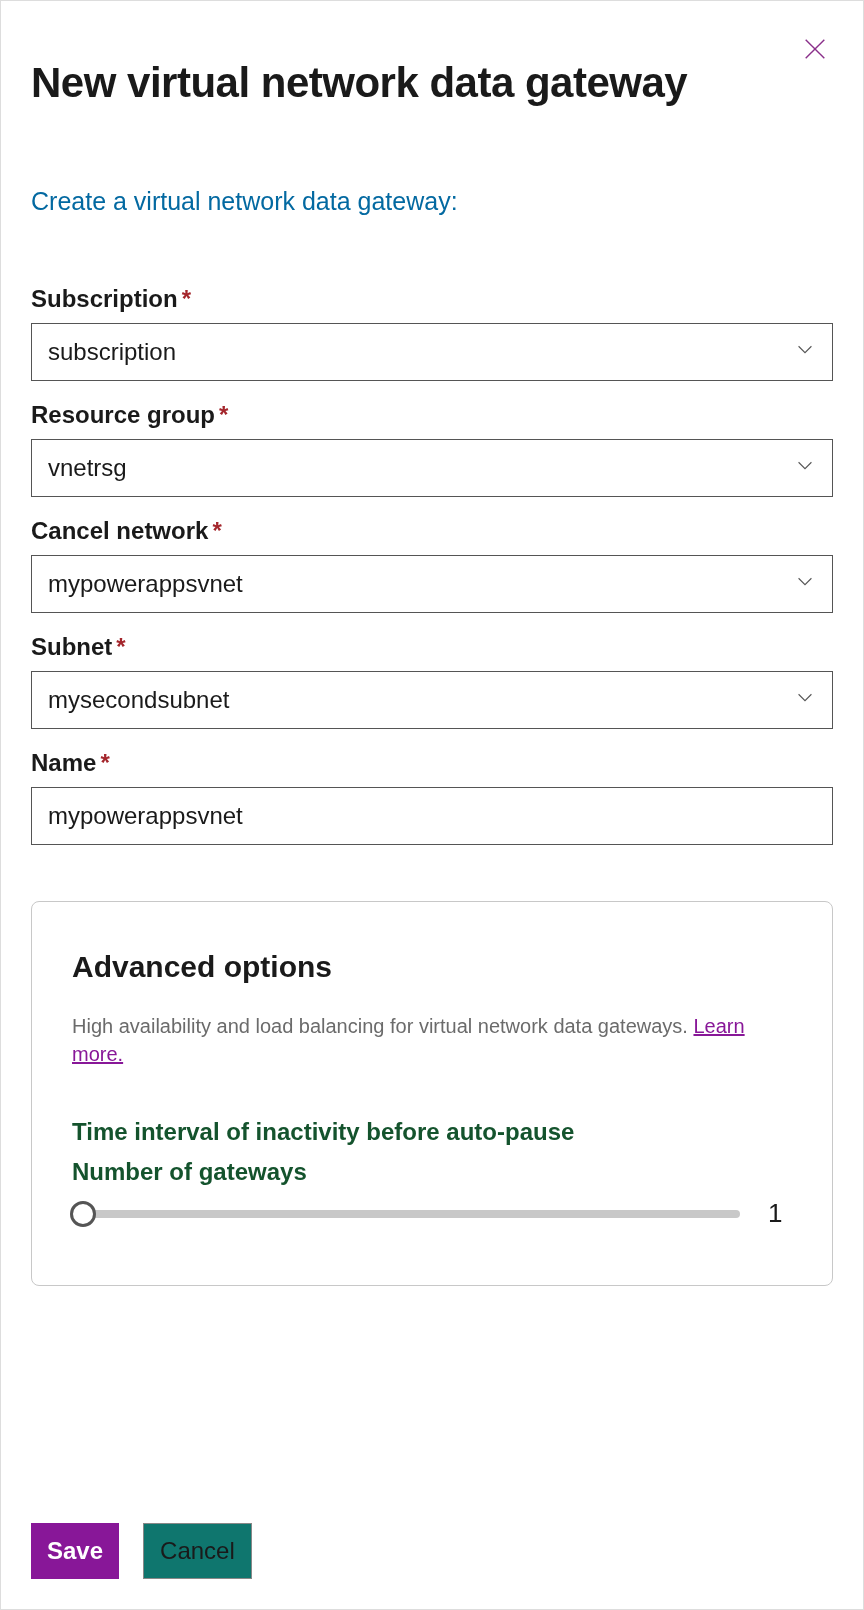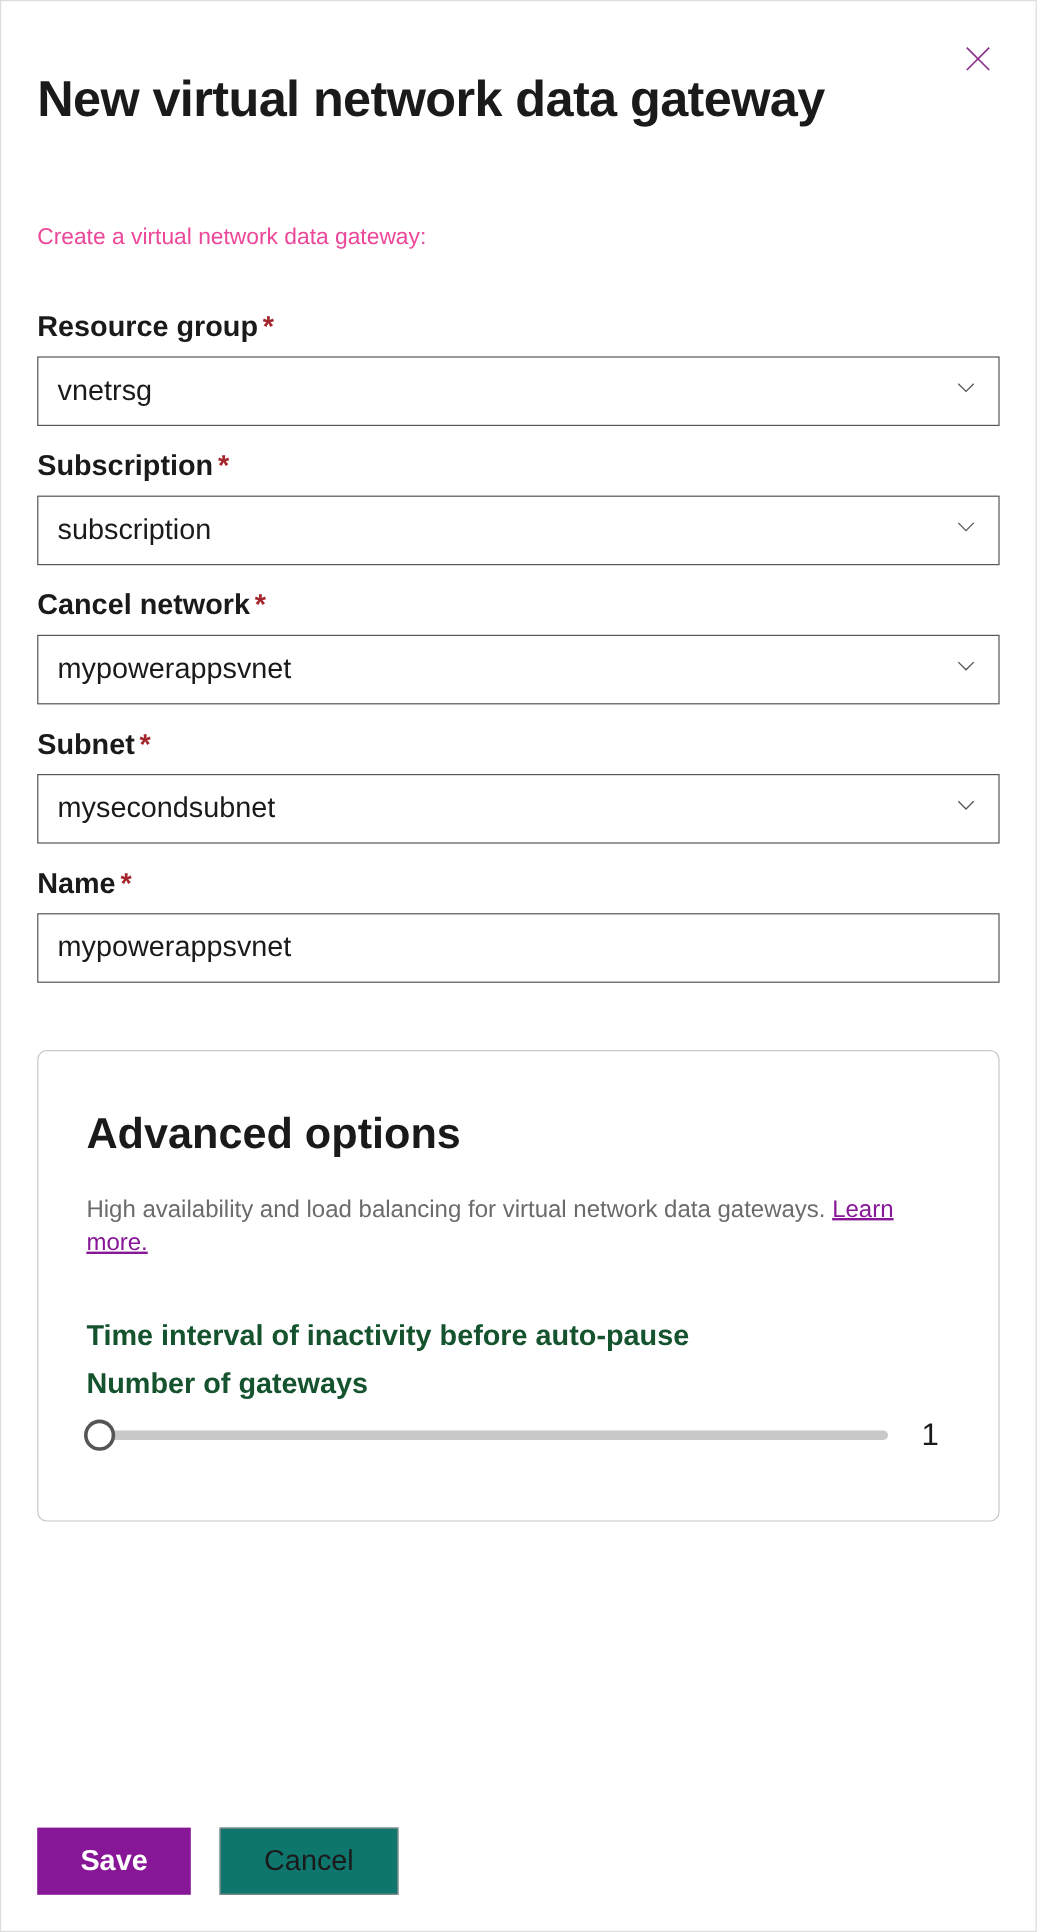--- a/index.html
+++ b/index.html
@@ -41,23 +41,23 @@
     }
     h1.title {
       font-size: 42px;
       font-weight: 700;
       color: #1a1a1a;
       margin-top: 28px;
       margin-bottom: 80px;
       letter-spacing: -0.5px;
     }
     .subtitle {
-      font-size: 19px;
-      color: #ec4899;
-      margin-bottom: 50px;
+      font-size: 25px;
+      color: #0369a1;
+      margin-bottom: 69px;
     }
     .field {
       margin-bottom: 20px;
     }
     .field-label {
       font-size: 24px;
       font-weight: 600;
       color: #1a1a1a;
       margin-bottom: 10px;
       display: block;
@@ -102,21 +102,21 @@
       color: #1a1a1a;
       font-family: inherit;
     }
     .advanced-card {
       border: 1px solid #c8c8c8;
       border-radius: 8px;
       padding: 48px 40px 56px 40px;
       margin-top: 36px;
     }
     .advanced-title {
-      font-size: 36px;
+      font-size: 30px;
       font-weight: 700;
       color: #1a1a1a;
       margin-bottom: 28px;
     }
     .advanced-desc {
       font-size: 20px;
       color: #6b6b6b;
       line-height: 1.4;
       margin-bottom: 50px;
     }
@@ -188,21 +188,21 @@
       min-width: 24px;
     }
     .footer {
       margin-top: auto;
       padding-top: 40px;
       display: flex;
       gap: 24px;
     }
     .btn {
       height: 56px;
-      padding: 0 36px;
+      padding: 0 16px;
       font-size: 24px;
       font-family: inherit;
       cursor: pointer;
       border: none;
       display: inline-flex;
       align-items: center;
       justify-content: center;
     }
     .btn-primary {
       background: #881798;
@@ -223,51 +223,51 @@
   <div class="close-btn">
     <svg viewBox="0 0 24 24">
       <line x1="4" y1="4" x2="20" y2="20"></line>
       <line x1="20" y1="4" x2="4" y2="20"></line>
     </svg>
   </div>
 
   <h1 class="title">New virtual network data gateway</h1>
 
   <div class="subtitle">Create a virtual network data gateway:</div>
+
+  <div class="field">
+    <label class="field-label">
+      <span>Subscription</span><span class="req">*</span>
+    </label>
+    <div class="dropdown">
+      <span>subscription</span>
+      <span class="chev">
+        <svg viewBox="0 0 24 24">
+            <polyline points="5 9 12 16 19 9"></polyline>
+          </svg>
+      </span>
+    </div>
+  </div>
 
   <div class="field">
     <label class="field-label">
       <span>Resource group</span><span class="req">*</span>
     </label>
     <div class="dropdown">
       <span>vnetrsg</span>
       <span class="chev">
         <svg viewBox="0 0 24 24">
             <polyline points="5 9 12 16 19 9"></polyline>
           </svg>
       </span>
     </div>
   </div>
 
   <div class="field">
     <label class="field-label">
-      <span>Subscription</span><span class="req">*</span>
-    </label>
-    <div class="dropdown">
-      <span>subscription</span>
-      <span class="chev">
-        <svg viewBox="0 0 24 24">
-            <polyline points="5 9 12 16 19 9"></polyline>
-          </svg>
-      </span>
-    </div>
-  </div>
-
-  <div class="field">
-    <label class="field-label">
       <span>Cancel network</span><span class="req">*</span>
     </label>
     <div class="dropdown">
       <span>mypowerappsvnet</span>
       <span class="chev">
         <svg viewBox="0 0 24 24">
             <polyline points="5 9 12 16 19 9"></polyline>
           </svg>
       </span>
     </div>

